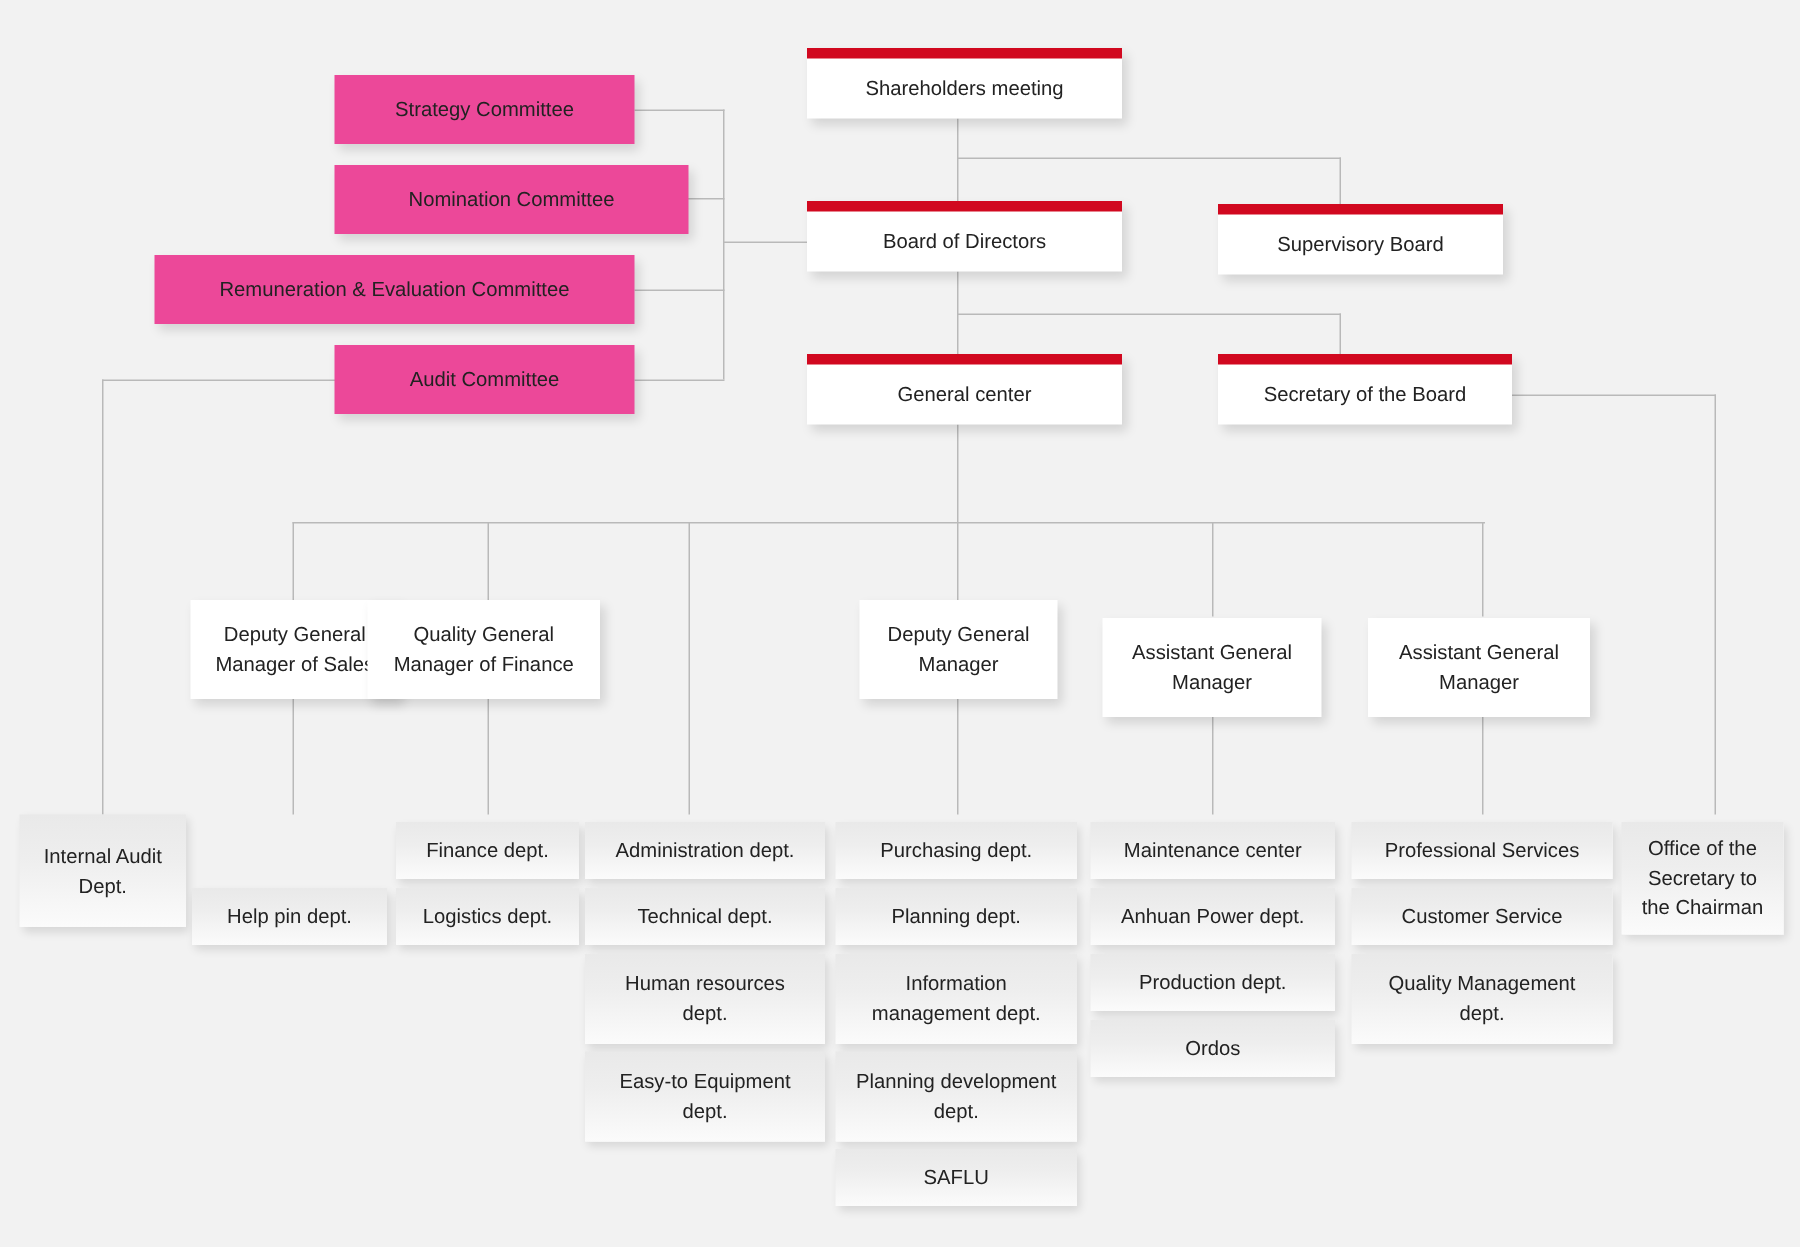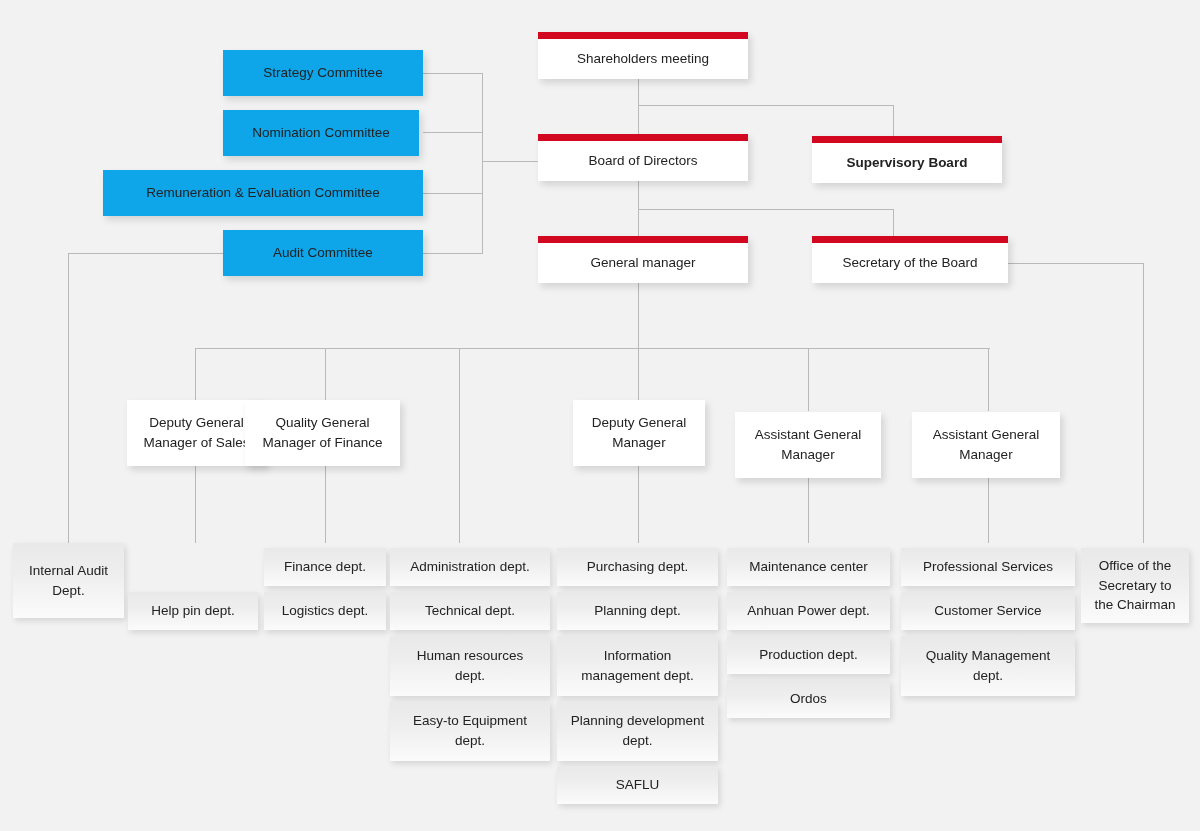--- a/index.html
+++ b/index.html
@@ -33,21 +33,21 @@
 
   
   .exec{
     background:#ffffff;
     border-top:7px solid var(--red,#d1081f);
     box-shadow:3px 4px 7px rgba(0,0,0,.13);
   }
 
   
   .cmte{
-    background:#0ea5e9;
+    background:#ec4899;
     box-shadow:3px 4px 7px rgba(0,0,0,.13);
   }
 
   
   .mgr{
     background:#ffffff;
     box-shadow:3px 4px 7px rgba(0,0,0,.13);
   }
 
   
@@ -103,37 +103,37 @@
   <div class="ln v" style="left: 988px; top: 478px; height: 65px; background: rgb(185, 185, 185);"></div>
 
   <div class="node exec" style="left:538px;top:32px;width:210px;height:47px;">
     <span>Shareholders meeting</span>
   </div>
 
   <div class="node exec" style="left:538px;top:134px;width:210px;height:47px;">
     <span>Board of Directors</span>
   </div>
 
-  <div class="node exec" style="left:812px;top:136px;width:190px;height:47px;font-weight:bold;">
+  <div class="node exec" style="left:812px;top:136px;width:190px;height:47px;">
     <span>Supervisory Board</span>
   </div>
 
   <div class="node exec" style="left:538px;top:236px;width:210px;height:47px;">
-    <span>General manager</span>
+    <span>General center</span>
   </div>
 
   <div class="node exec" style="left:812px;top:236px;width:196px;height:47px;">
     <span>Secretary of the Board</span>
   </div>
 
   <div class="node cmte" style="left:223px;top:50px;width:200px;height:46px;">
     <span>Strategy Committee</span>
   </div>
 
-  <div class="node cmte" style="left:223px;top:110px;width:196px;height:46px;">
+  <div class="node cmte" style="left:223px;top:110px;width:236px;height:46px;">
     <span>Nomination Committee</span>
   </div>
 
   <div class="node cmte" style="left:103px;top:170px;width:320px;height:46px;">
     <span>Remuneration &amp; Evaluation Committee</span>
   </div>
 
   <div class="node cmte" style="left:223px;top:230px;width:200px;height:46px;">
     <span>Audit Committee</span>
   </div>

